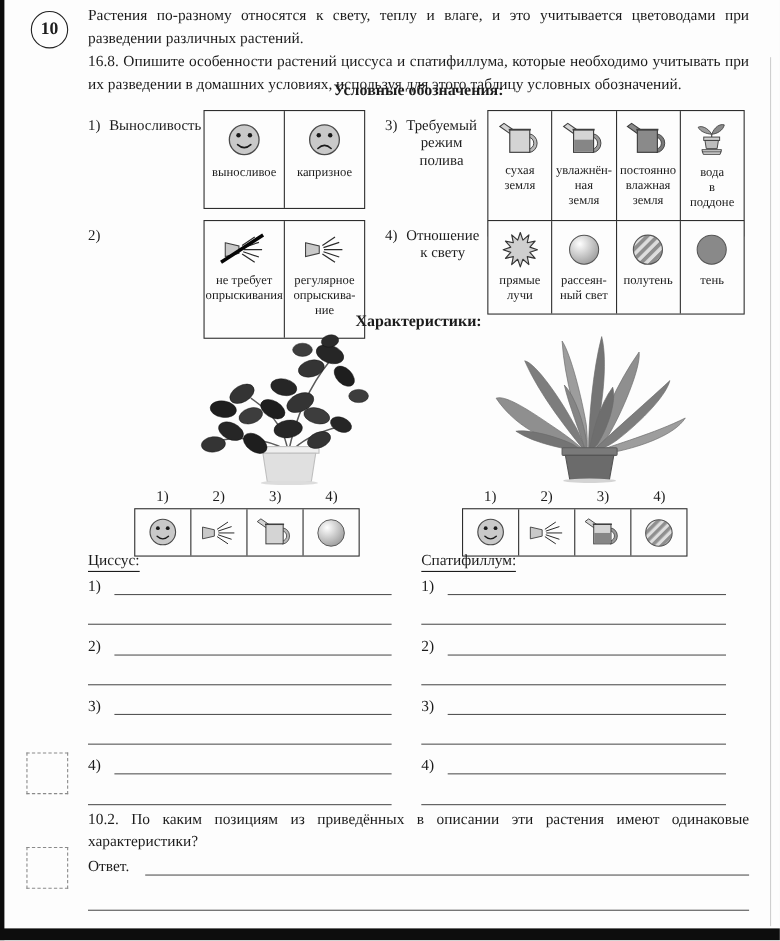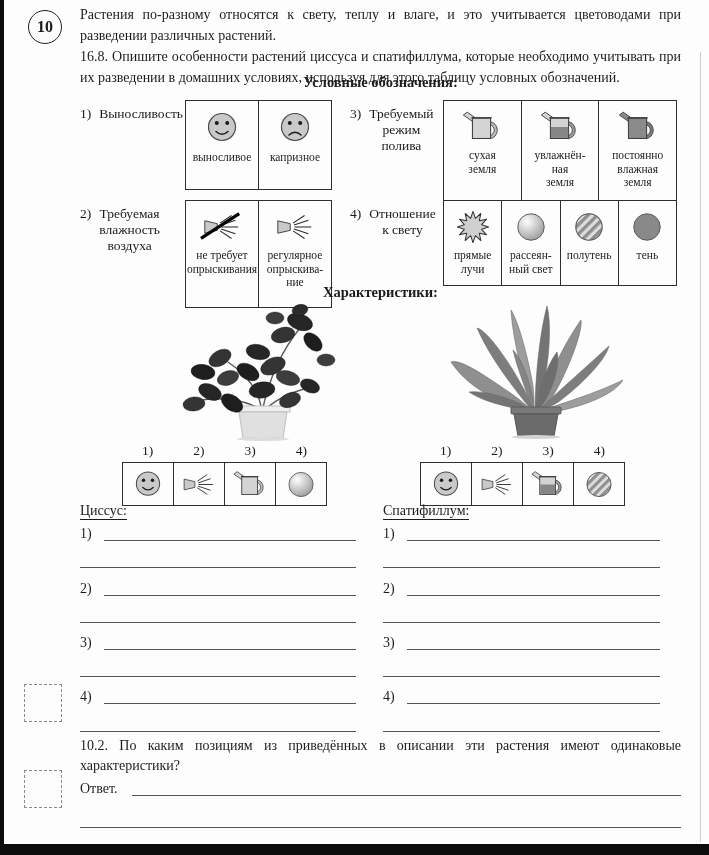--- a/index.html
+++ b/index.html
@@ -144,27 +144,40 @@
     <path d="M31,11.5 a8,8.8 0 0 1 0,17.6 l0,-3.4 a4.8,5.4 0 0 0 0,-10.8 z" fill="#7a7a7a" stroke="#3f3f3f" stroke-width="0.9"></path>
     <rect x="13" y="7.5" width="19" height="21.5" fill="#8a8a8a" stroke="#3f3f3f" stroke-width="1.1"></rect>
 
     <line x1="12" y1="7.5" x2="33" y2="7.5" stroke="#3f3f3f" stroke-width="1.6"></line>
   </svg>
         </span>
       <div class="clabel pre">постоянно
 влажная
 земля</div>
     </div>
+    <div class="lg-cell">
+      <span class="icon lg-icon" style="width:34px;height:36px">
+          <svg viewBox="0 0 40 40" xmlns="http://www.w3.org/2000/svg">
+    <path d="M20,13 C16,6 9,3.5 5.5,5.5 C8,10.5 14.5,12.5 20,13 Z" fill="#9c9c9c" stroke="#3f3f3f" stroke-width="0.9"></path>
+    <path d="M20,13 C23,5 29,1.5 33.5,3 C32,9 26,12.5 20,13 Z" fill="#8a8a8a" stroke="#3f3f3f" stroke-width="0.9"></path>
+    <line x1="20" y1="13" x2="20" y2="16" stroke="#3f3f3f" stroke-width="1.2"></line>
+    <rect x="11.5" y="16" width="17" height="3.6" fill="#cfcfcf" stroke="#3f3f3f" stroke-width="1"></rect>
+    <polygon points="12.8,19.6 27.2,19.6 25.8,28.4 14.2,28.4" fill="#bdbdbd" stroke="#3f3f3f" stroke-width="1"></polygon>
+    <polygon points="9.5,29.5 30.5,29.5 29,34.5 11,34.5" fill="#d6d6d6" stroke="#3f3f3f" stroke-width="1"></polygon>
+    <line x1="9.5" y1="31.8" x2="30.5" y2="31.8" stroke="#3f3f3f" stroke-width="0.9"></line>
+          </svg>
+        </span>
+      <div class="clabel pre">вода
+в
+поддоне</div>
+    </div>
   </div>
 
   <div class="lg-label" style="left:80px;top:206px;width:102px">
     <span class="gnum">2)</span>
-    <span class="gtext pre">Требуемая
-влажность
-воздуха</span>
   </div>
   <div class="lg-table" style="left:185px;top:200px;width:147px;height:108px">
     <div class="lg-cell">
       <span class="icon lg-icon">
           <svg viewBox="0 0 46 30" xmlns="http://www.w3.org/2000/svg">
     <polygon points="5,8.5 18,11.5 18,18.5 5,21.5" fill="#c9c9c9" stroke="#3f3f3f" stroke-width="1"></polygon>
     <g stroke="#2a2a2a" stroke-width="1.1">
       <line x1="21" y1="11" x2="33" y2="3"></line>
               <line x1="22" y1="13" x2="37" y2="8"></line>
       <line x1="22.5" y1="15" x2="40" y2="15"></line>

